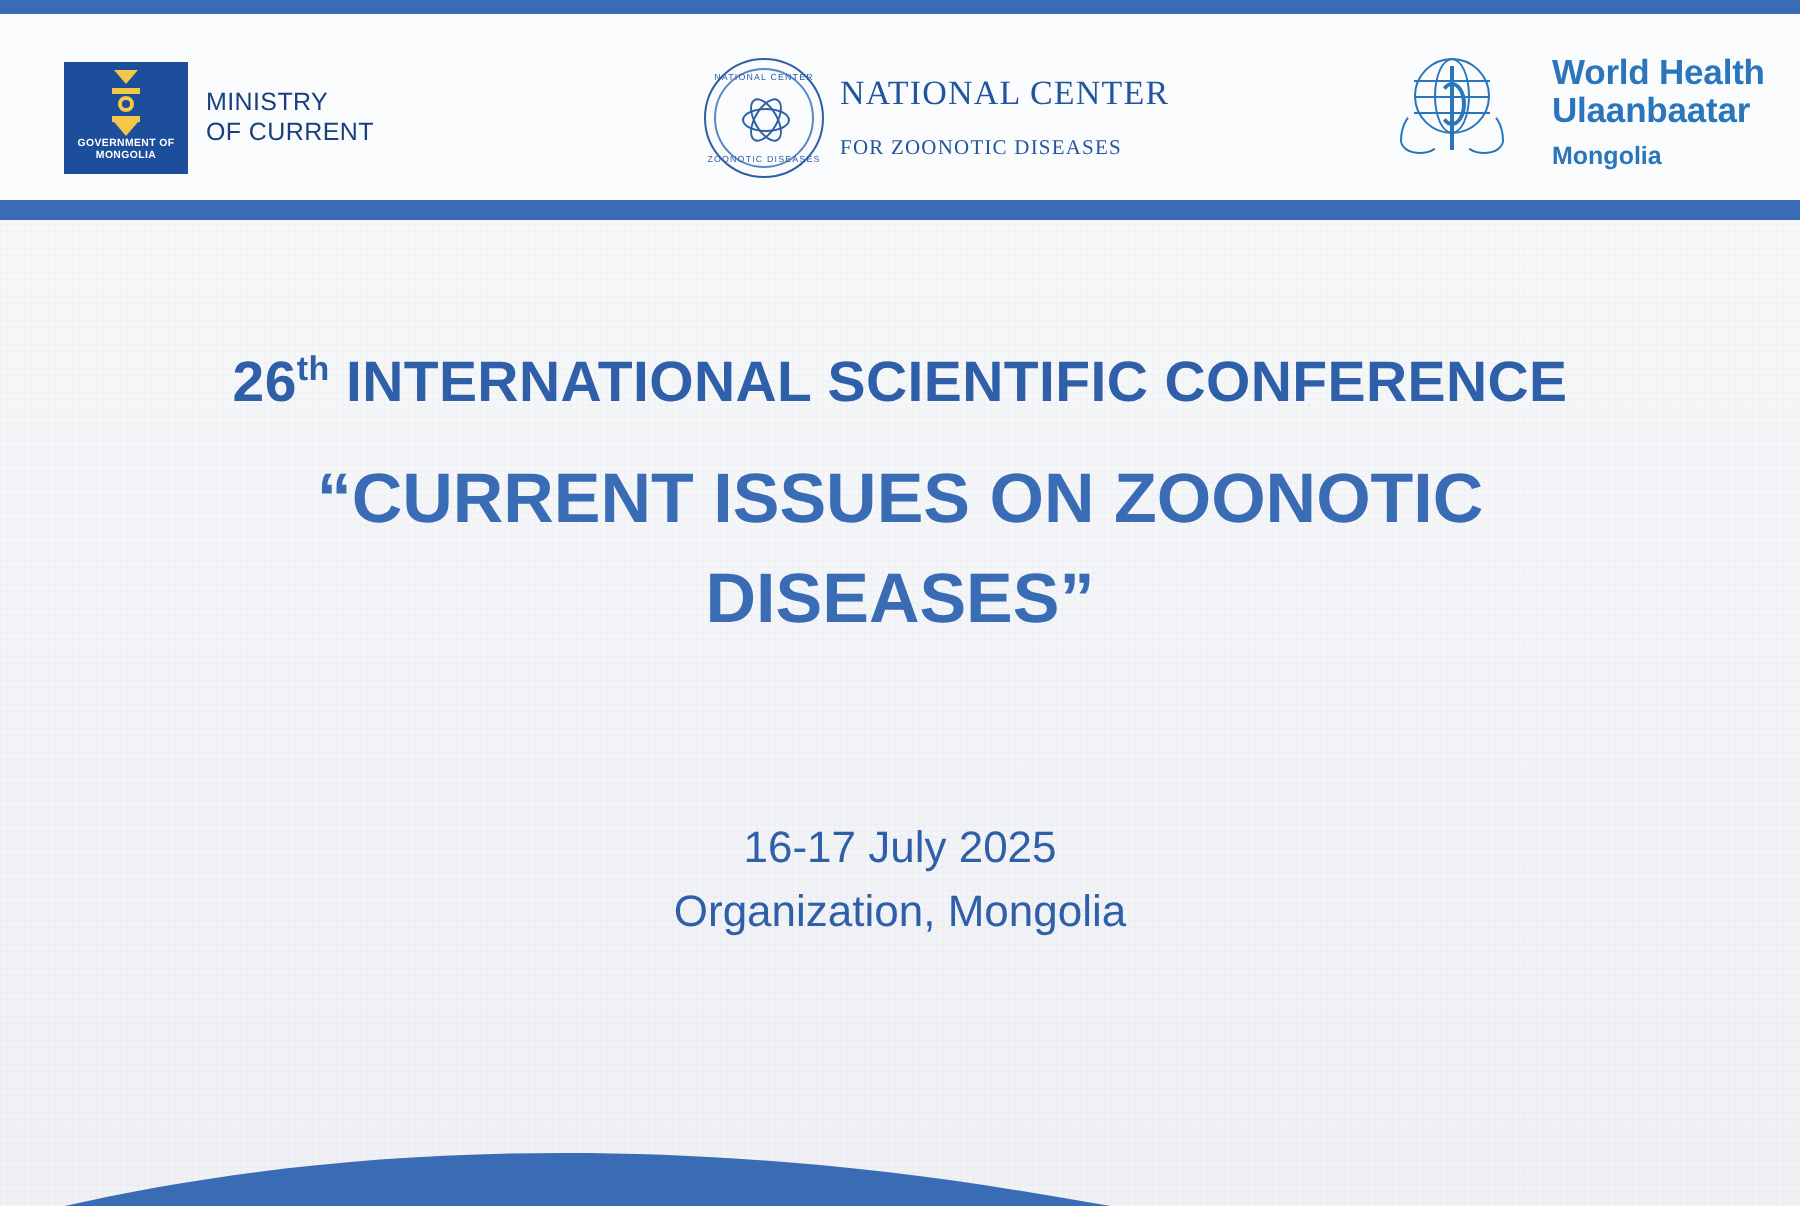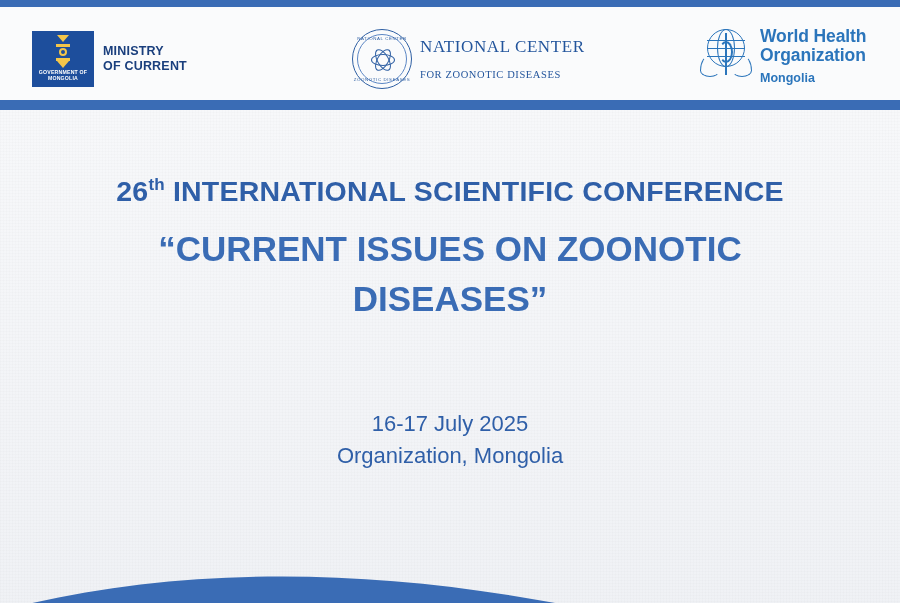--- a/index.html
+++ b/index.html
@@ -98,21 +98,21 @@
     font-size: 5.2px;
     line-height: 6.4px;
     font-weight: bold;
     text-align: center;
     letter-spacing: .2px;
     margin-top: 2px;
   }
   .moh-label {
     color: #1a3f7d;
     font-size: 12.5px;
-    font-weight: bold;
+    font-weight: normal;
     line-height: 15px;
     letter-spacing: .2px;
   }
 
   .logo-ncz {
     position: absolute;
     left: 352px;
     top: 22px;
     display: flex;
     align-items: center;
@@ -176,21 +176,21 @@
     line-height: 14px;
     margin-top: 11px;
   }
 
   .logo-who {
     position: absolute;
     left: 700px;
     top: 20px;
     display: flex;
     align-items: flex-start;
-    gap: 8px;
+    gap: 24px;
     justify-content: center;
   }
   .who-emblem {
     width: 52px;
     height: 52px;
     position: relative;
   }
   .who-emblem .globe {
     position: absolute;
     left: 7px; top: 2px;
@@ -377,21 +377,21 @@
         <div class="lat a"></div>
         <div class="lat b"></div>
         <div class="lat c"></div>
         <div class="leaf-l"></div>
         <div class="leaf-r"></div>
         <div class="rod"></div>
         <div class="snake"></div>
       </div>
       <div>
         <div class="who-words">World Health</div>
-        <div class="who-words">Organization</div>
+        <div class="who-words">Ulaanbaatar</div>
         <div class="who-country">Mongolia</div>
       </div>
     </div>
 
   </div>
   <div class="header-rule"></div>
 
   <div class="body-area">
 
     <div class="titles">

